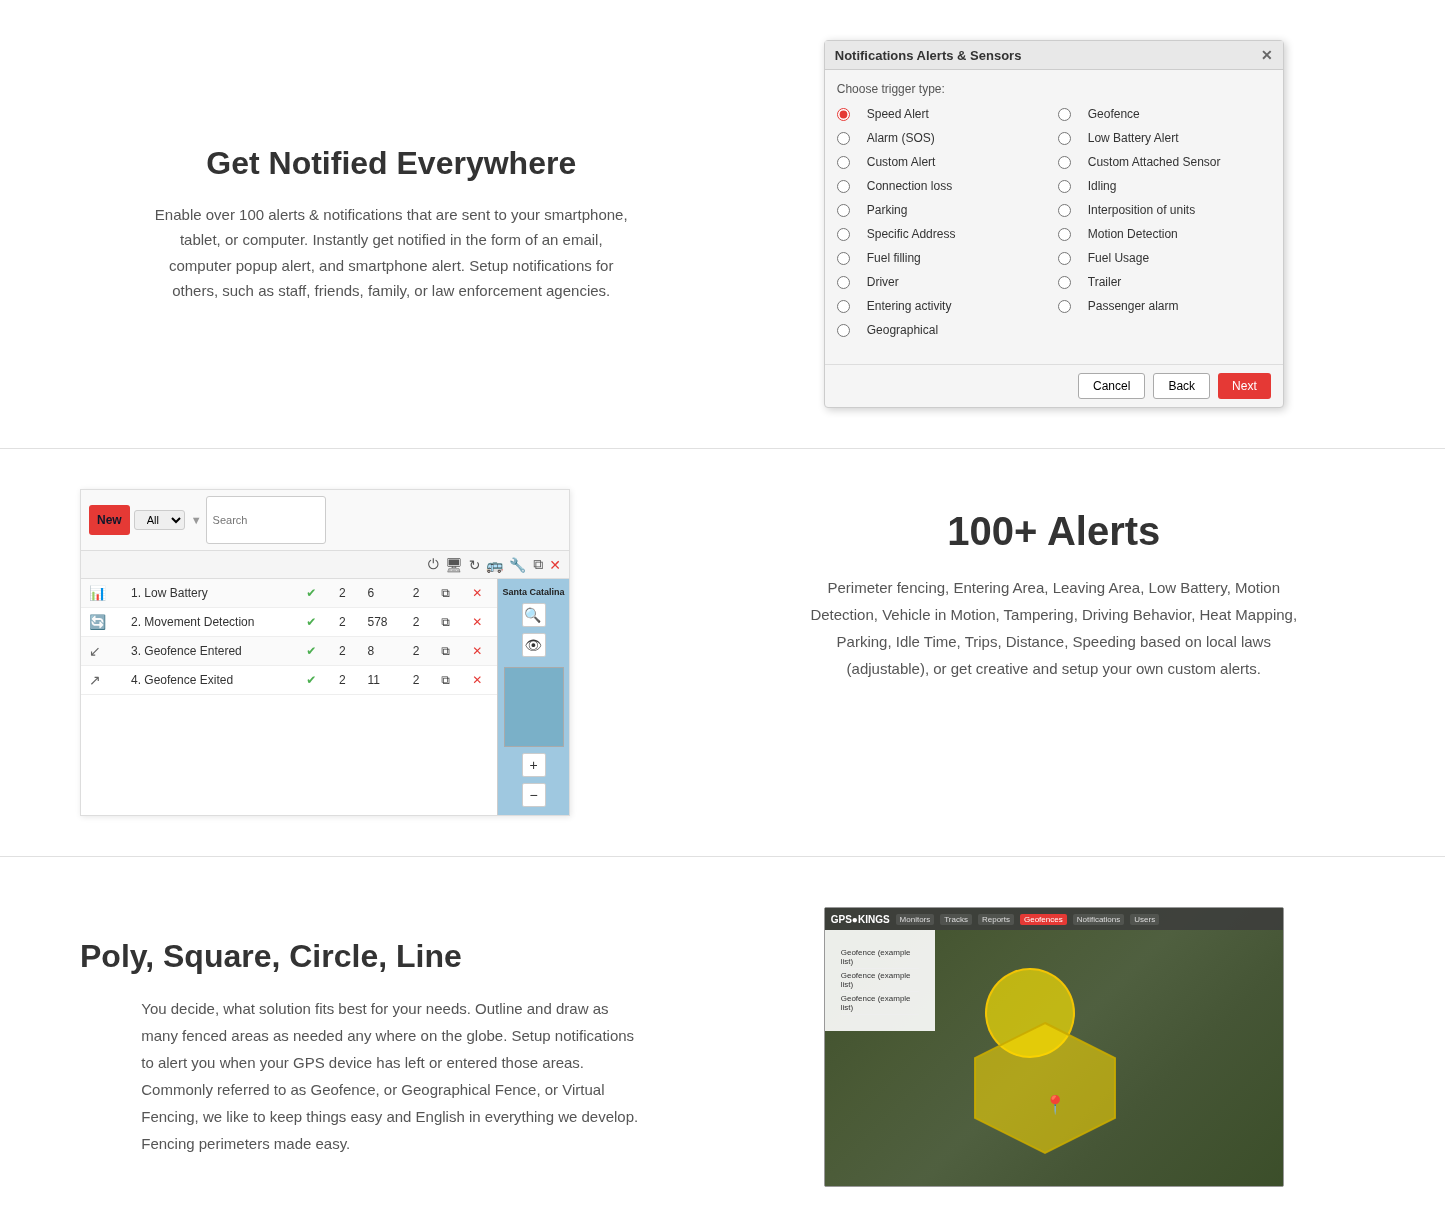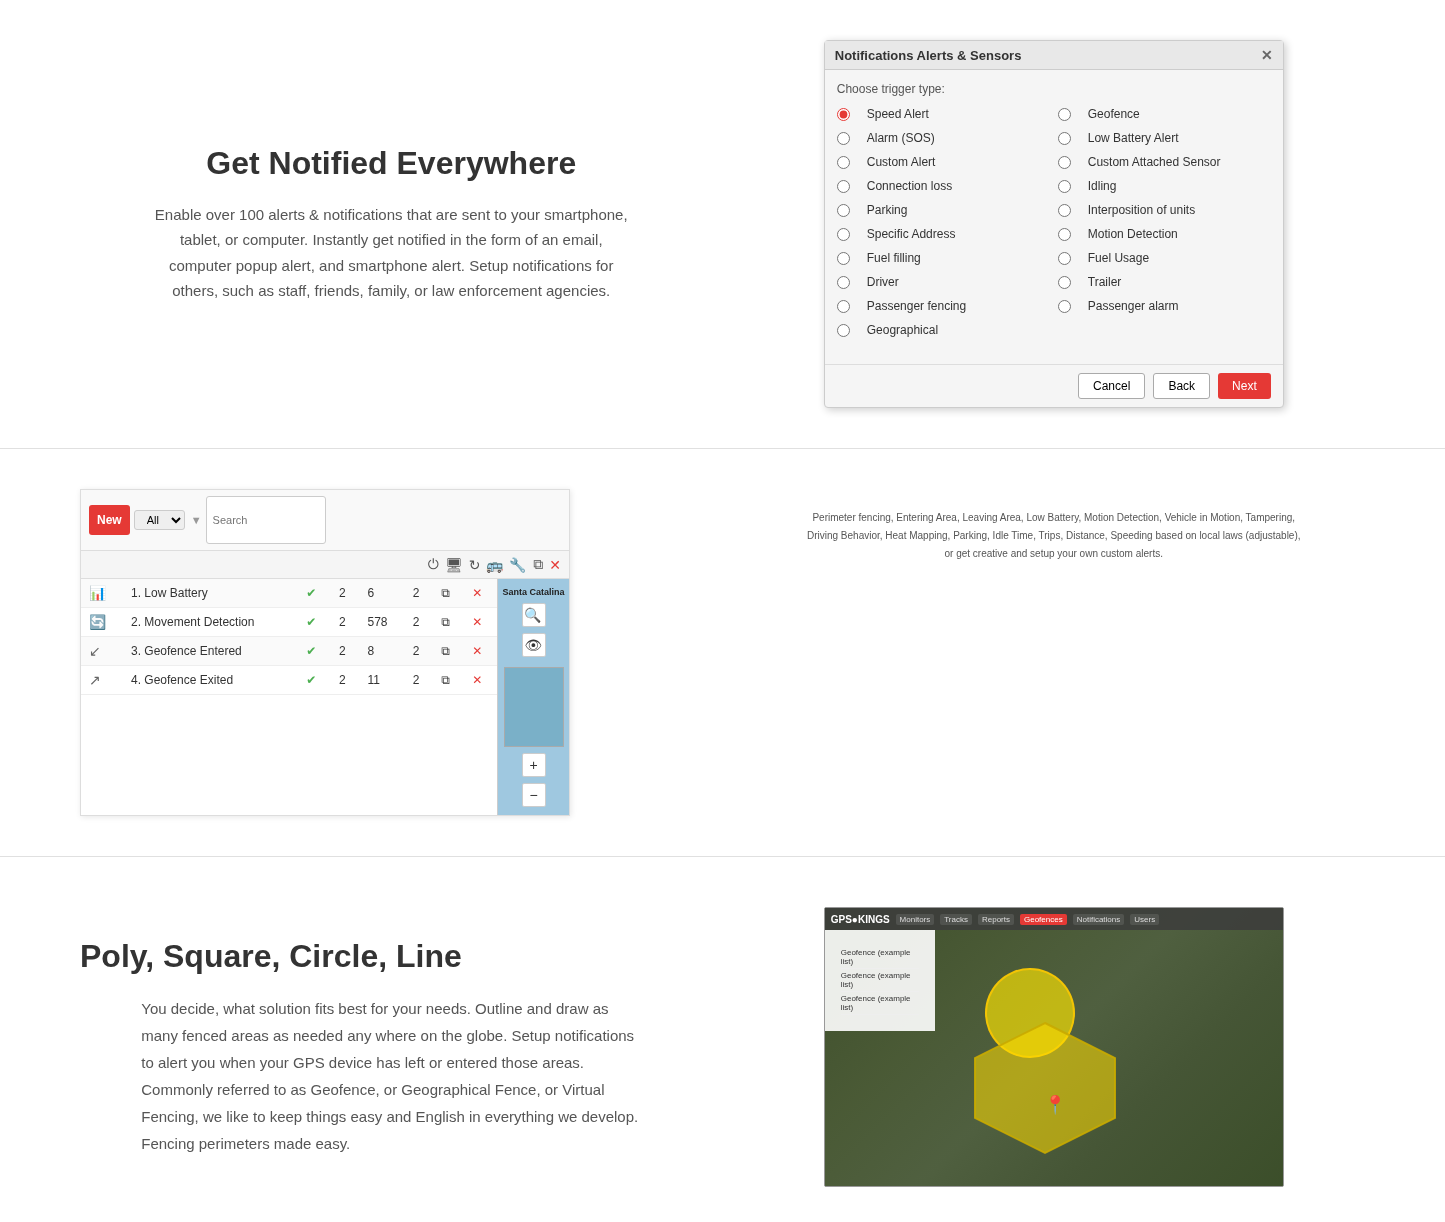--- a/index.html
+++ b/index.html
@@ -27,26 +27,26 @@
     .modal-footer { display: flex; justify-content: flex-end; gap: 8px; padding: 8px 12px; border-top: 1px solid #ddd; }
     .btn-cancel { padding: 5px 14px; background: #fff; border: 1px solid #aaa; border-radius: 3px; font-size: 12px; cursor: pointer; }
     .btn-back { padding: 5px 14px; background: #fff; border: 1px solid #aaa; border-radius: 3px; font-size: 12px; cursor: pointer; }
     .btn-next { padding: 5px 14px; background: #e53935; border: none; border-radius: 3px; color: #fff; font-size: 12px; cursor: pointer; }
 
     
     .section2 { display: flex; align-items: flex-start; padding: 40px 80px; gap: 40px; min-height: 360px; background: #fff; }
     .section2-image { flex: 1; }
     .section2-text { flex: 1; text-align: center; padding-top: 20px; }
     .section2-text h2 { font-size: 40px; font-weight: 900; margin-bottom: 20px; }
-    .section2-text p { font-size: 10px; color: #555; line-height: 1.8; max-width: 500px; margin: 0 auto; }
+    .section2-text p { font-size: 15px; color: #555; line-height: 1.8; max-width: 500px; margin: 0 auto; }
 
     
     .alerts-panel { background: #fff; border: 1px solid #ddd; width: 490px; font-size: 12px; box-shadow: 1px 1px 6px rgba(0,0,0,0.1); }
     .alerts-toolbar { display: flex; align-items: center; gap: 4px; padding: 6px 8px; border-bottom: 1px solid #ddd; background: #f9f9f9; }
-    .btn-new { background: #e53935; color: #ffffff; border: none; border-radius: 3px; padding: 8px 8px; font-size: 12px; font-weight: bold; cursor: pointer; }
+    .btn-new { background: #e53935; color: #0f172a; border: none; border-radius: 3px; padding: 8px 8px; font-size: 12px; font-weight: bold; cursor: pointer; }
     .toolbar-select { font-size: 11px; padding: 2px 8px; border: 1px solid #ccc; border-radius: 3px; }
     .toolbar-search { font-size: 11px; padding: 17px 6px; border: 1px solid #ccc; border-radius: 3px; width: 120px; }
     .alerts-icons-row { display: flex; align-items: center; gap: 6px; padding: 5px 8px; border-bottom: 1px solid #ddd; background: #f5f5f5; justify-content: flex-end; }
     .icon-btn { font-size: 14px; color: #555; cursor: pointer; }
     .alerts-table { width: 100%; border-collapse: collapse; }
     .alerts-table tr { border-bottom: 1px solid #eee; }
     .alerts-table tr:nth-child(odd) { background: #fafafa; }
     .alerts-table td { padding: 6px 8px; font-size: 12px; }
     .alert-icon { color: #666; font-size: 14px; }
     .check-green { color: #4caf50; }
@@ -150,21 +150,21 @@
           <div class="radio-item">
               <input type="radio" name="trigger" style=""> 
               <span>Driver</span>
             </div>
           <div class="radio-item">
               <input type="radio" name="trigger" style=""> 
               <span>Trailer</span>
             </div>
           <div class="radio-item">
               <input type="radio" name="trigger" style=""> 
-              <span>Passenger fencing</span>
+              <span>Entering activity</span>
             </div>
           <div class="radio-item">
               <input type="radio" name="trigger" style=""> 
               <span>Passenger alarm</span>
             </div>
           <div class="radio-item">
               <input type="radio" name="trigger" style=""> 
               <span>Geographical</span>
             </div>
           <div class="radio-item"></div>
@@ -255,20 +255,21 @@
             <div class="map-control">👁</div>
             <div style="background:#7ab0c8;width:60px;height:80px;margin-top:4px;border:1px solid #aaa;"></div>
             <div class="map-control">+</div>
             <div class="map-control">−</div>
           </div>
         </div>
       </div>
     </div>
   </div>
   <div class="section2-text">
+    <h2>100+ Alerts</h2>
     <p>Perimeter fencing, Entering Area, Leaving Area, Low Battery, Motion Detection, Vehicle in Motion, Tampering, Driving Behavior, Heat Mapping, Parking, Idle Time, Trips, Distance, Speeding based on local laws (adjustable), or get creative and setup your own custom alerts.</p>
   </div>
 </section>
 
 <hr class="section-divider">
 
 <section class="section3">
   <div class="section3-text">
     <h2>Poly, Square, Circle, Line</h2>
     <p>You decide, what solution fits best for your needs. Outline and draw as many fenced areas as needed any where on the globe. Setup notifications to alert you when your GPS device has left or entered those areas. Commonly referred to as Geofence, or Geographical Fence, or Virtual Fencing, we like to keep things easy and English in everything we develop. Fencing perimeters made easy.</p>

